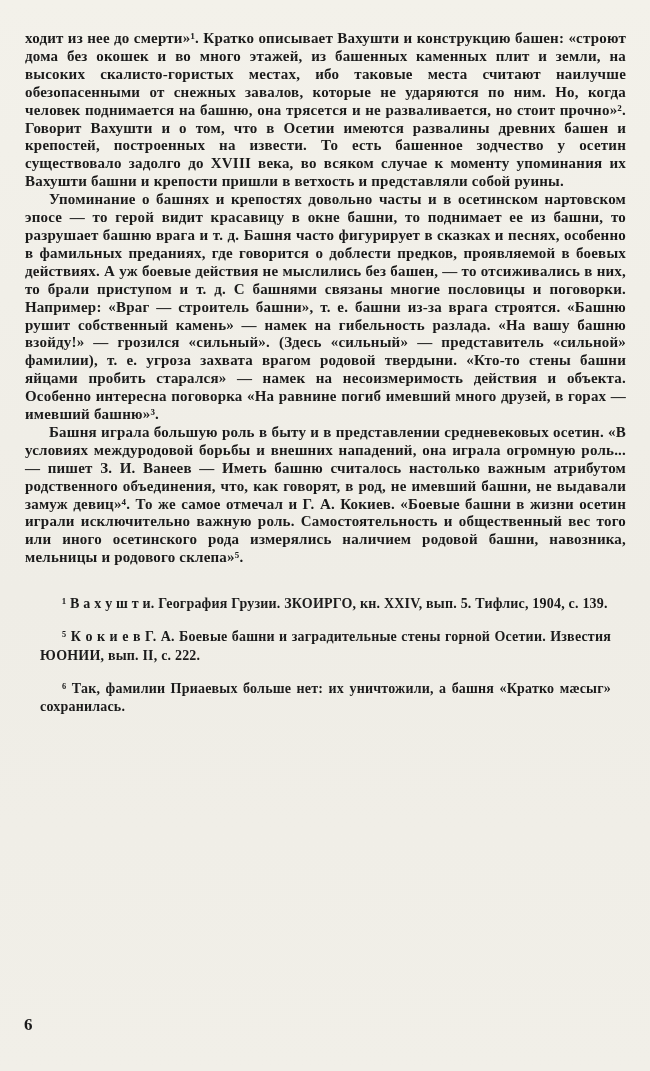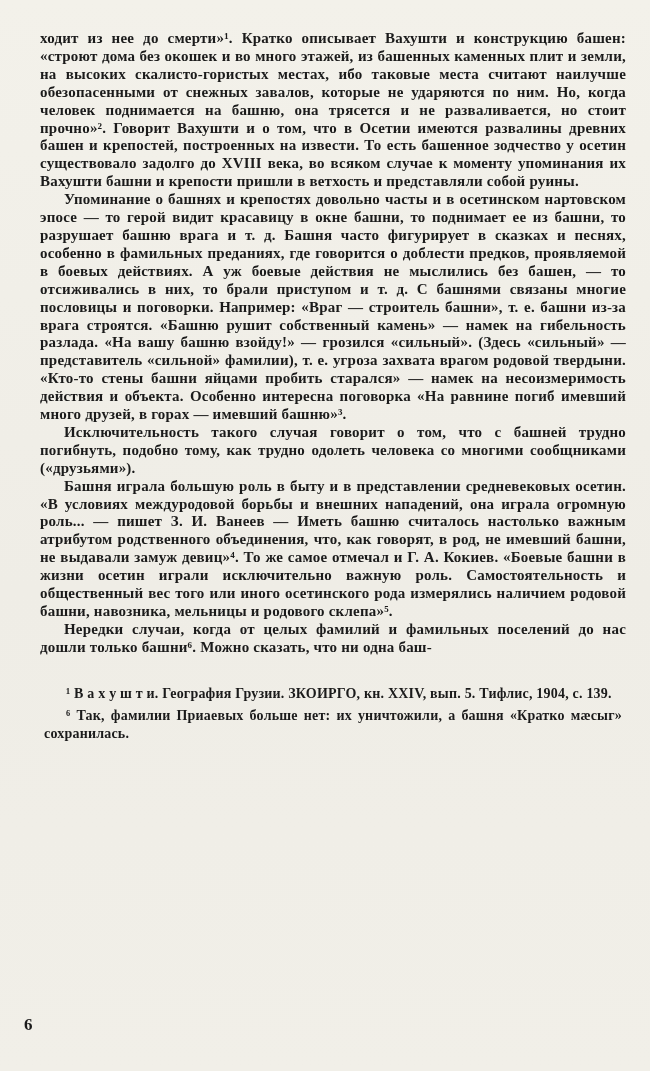--- a/index.html
+++ b/index.html
@@ -6,42 +6,42 @@
     margin: 0;
     padding: 0;
     background: #e7e4dd;
   }
   .page {
     position: relative;
     width: 650px;
     height: 1071px;
     box-sizing: border-box;
     background: linear-gradient(180deg, #f3f1ea 0%, #efede6 55%, #f1efe8 100%);
-    padding: 30px 24px 0 40px;
+    padding: 30px 24px 0 25px;
     font-family: "Liberation Serif", "DejaVu Serif", serif;
     font-weight: 700;
     color: #1b1b1b;
     overflow: hidden;
   }
   .main-text p {
     margin: 0;
     font-size: 15px;
     line-height: 17.9px;
     text-align: justify;
     text-indent: 24px;
     letter-spacing: 0.2px;
   }
   .main-text p.continuation {
     text-indent: 0;
   }
   .footnotes {
     margin-top: 28px;
   }
   .footnotes p {
-    margin: 4px;
+    margin: 15px;
     font-size: 14px;
     line-height: 18.2px;
     text-align: justify;
     text-indent: 22px;
     letter-spacing: 0.2px;
   }
   .page-number {
     position: absolute;
     left: 24px;
     bottom: 36px;
@@ -50,25 +50,24 @@
   }
 </style>
 </head>
 <body>
 
 <div class="page">
 
   <div class="main-text">
     <p class="continuation">ходит из нее до смерти»¹. Кратко описывает Вахушти и конструкцию башен: «строют дома без окошек и во много этажей, из башенных каменных плит и земли, на высоких скалисто-гористых местах, ибо таковые места считают наилучше обезопасенными от снежных завалов, которые не ударяются по ним. Но, когда человек поднимается на башню, она трясется и не разваливается, но стоит прочно»². Говорит Вахушти и о том, что в Осетии имеются развалины древних башен и крепостей, построенных на извести. То есть башенное зодчество у осетин существовало задолго до XVIII века, во всяком случае к моменту упоминания их Вахушти башни и крепости пришли в ветхость и представляли собой руины.</p>
     <p>Упоминание о башнях и крепостях довольно часты и в осетинском нартовском эпосе — то герой видит красавицу в окне башни, то поднимает ее из башни, то разрушает башню врага и т. д. Башня часто фигурирует в сказках и песнях, особенно в фамильных преданиях, где говорится о доблести предков, проявляемой в боевых действиях. А уж боевые действия не мыслились без башен, — то отсиживались в них, то брали приступом и т. д. С башнями связаны многие пословицы и поговорки. Например: «Враг — строитель башни», т. е. башни из-за врага строятся. «Башню рушит собственный камень» — намек на гибельность разлада. «На вашу башню взойду!» — грозился «сильный». (Здесь «сильный» — представитель «сильной» фамилии), т. е. угроза захвата врагом родовой твердыни. «Кто-то стены башни яйцами пробить старался» — намек на несоизмеримость действия и объекта. Особенно интересна поговорка «На равнине погиб имевший много друзей, в горах — имевший башню»³.</p>
-    <p>Исключительность такого случая говорит о том, что с башней трудно погибнуть, подобно тому, как трудно одолеть человека со многими сообщниками («друзьями»).</p>
     <p>Башня играла большую роль в быту и в представлении средневековых осетин. «В условиях междуродовой борьбы и внешних нападений, она играла огромную роль... — пишет З. И. Ванеев — Иметь башню считалось настолько важным атрибутом родственного объединения, что, как говорят, в род, не имевший башни, не выдавали замуж девиц»⁴. То же самое отмечал и Г. А. Кокиев. «Боевые башни в жизни осетин играли исключительно важную роль. Самостоятельность и общественный вес того или иного осетинского рода измерялись наличием родовой башни, навозника, мельницы и родового склепа»⁵.</p>
-    <p>Нередки случаи, когда от целых фамилий и фамильных поселений до нас дошли только башни⁶. Можно сказать, что ни одна баш-</p>
   </div>
 
   <div class="footnotes">
     <p>¹ В а х у ш т и.  География Грузии. ЗКОИРГО, кн. XXIV, вып. 5. Тифлис, 1904, с. 139.</p>
+    <p>⁵ К о к и е в  Г. А.  Боевые башни и заградительные стены горной Осетии. Известия ЮОНИИ, вып. II, с. 222.</p>
     <p>⁶ Так, фамилии Приаевых больше нет: их уничтожили, а башня «Кратко мæсыг» сохранилась.</p>
   </div>
 
   <div class="page-number">6</div>
 
 </div>
 
 </body></html>

